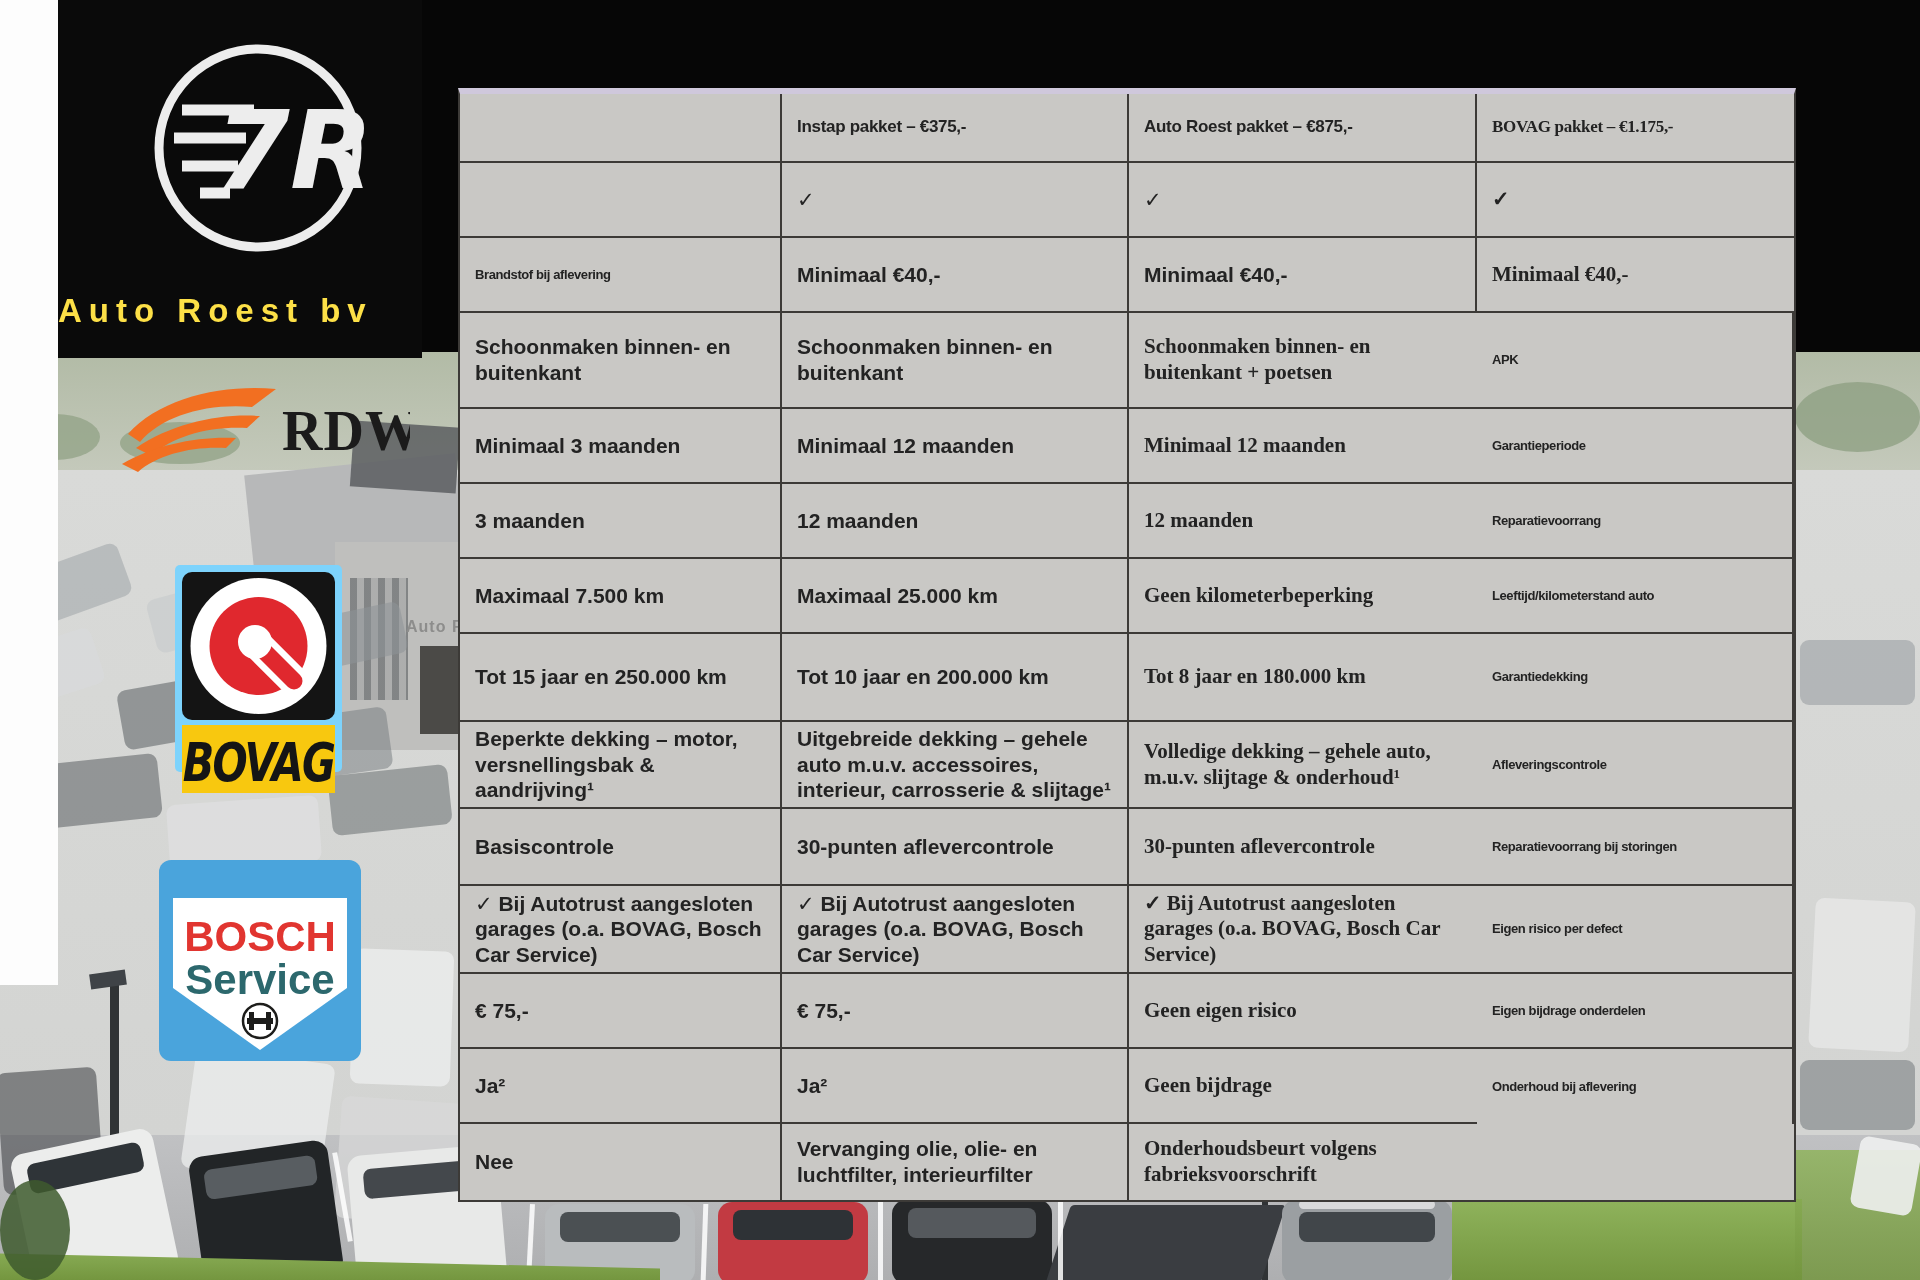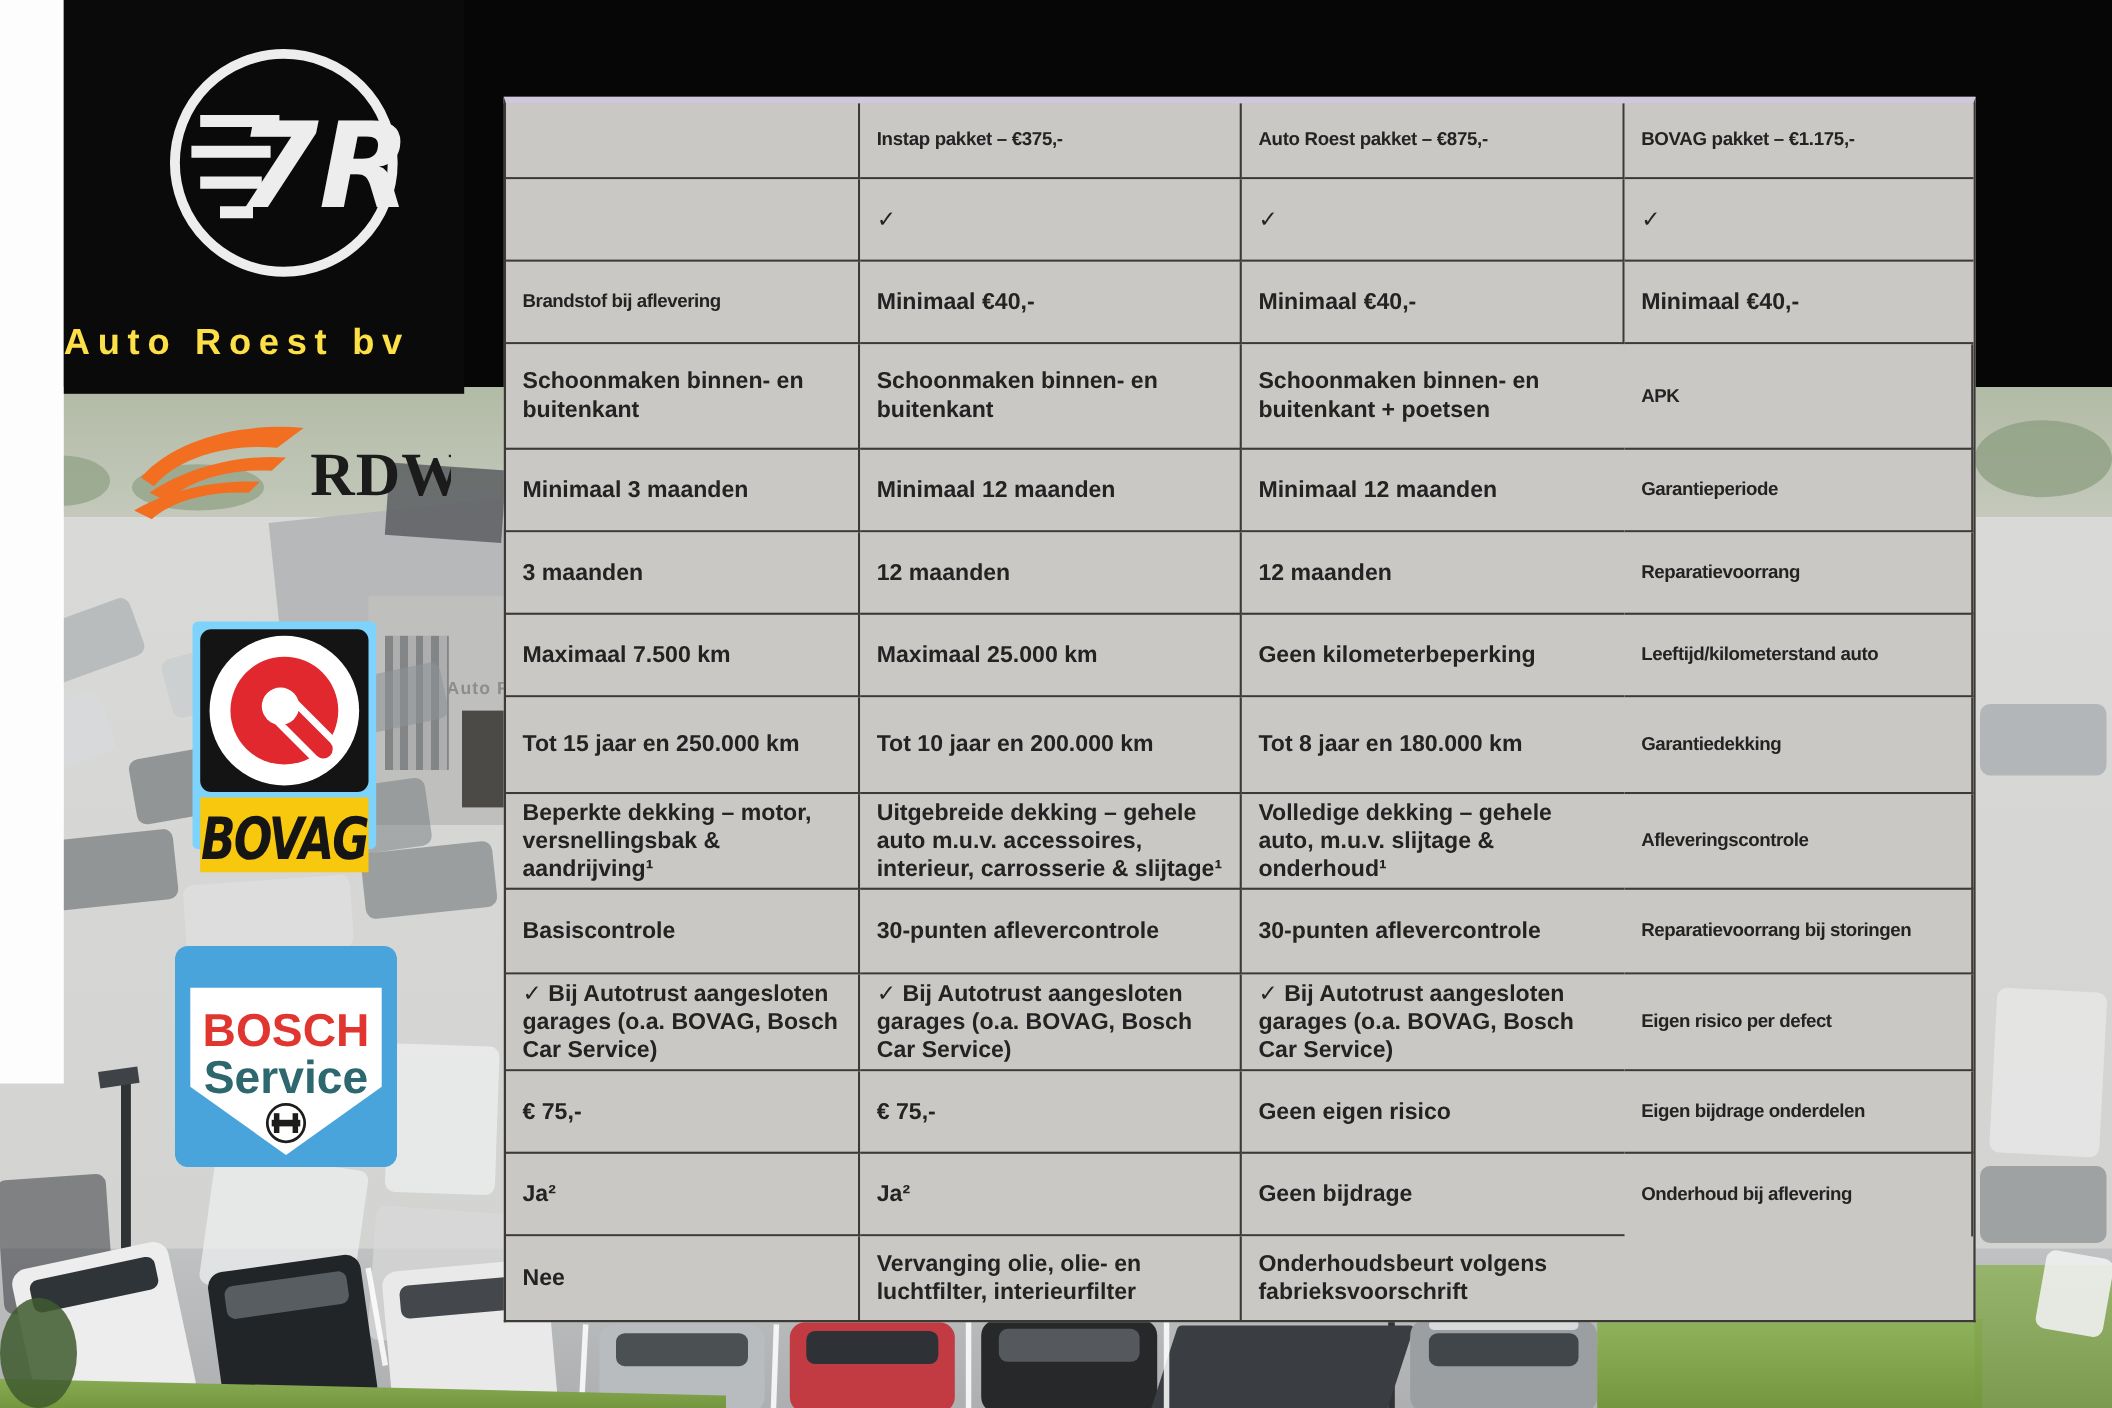--- a/index.html
+++ b/index.html
@@ -33,24 +33,24 @@
   .bovag{position:absolute;left:175px;top:565px;width:167px;height:207px;background:#7dd3fc;border-radius:5px;font-style:italic;}
   .bosch{position:absolute;left:159px;top:860px;width:202px;height:201px;}
   
   .pkg{position:absolute;left:458px;top:88px;width:1338px;background:#c9c8c5;
        border:2px solid #3c3a37;border-top:6px solid #cfc8dc;box-sizing:border-box;
        display:grid;grid-template-columns:322px 347px 348px 317px;
        grid-template-rows:69px 75px 75px 96px 75px 75px 75px 88px 87px 77px 88px 75px 75px 76px;}
   .c{box-sizing:border-box;border-right:2px solid #3c3a37;border-bottom:2px solid #3c3a37;
      display:flex;align-items:center;padding:4px 14px 4px 15px;color:#232323;font-weight:bold;
      font-size:21px;line-height:1.22;background:#c9c8c5;}
-  .c.lc{border-right:none;}
+  .c.lc{border-right:none;font-family:Liberation Serif, serif;}
   .c.bc{border-bottom:none;}
   .c.hd{font-size:17px;letter-spacing:-0.3px;padding-right:6px;}
-  .c.lbl{font-size:17px;letter-spacing:-0.4px;white-space:nowrap;overflow:hidden;}
+  .c.lbl{font-size:13px;letter-spacing:-0.4px;white-space:nowrap;overflow:hidden;}
 </style>
 </head>
 <body>
 
 <div class="stage">
 
   <div class="photo">
     <div class="field"></div>
     <div class="tree" style="left:10px;top:62px;width:90px;height:46px;"></div>
     <div class="tree" style="left:120px;top:70px;width:120px;height:42px;"></div>

